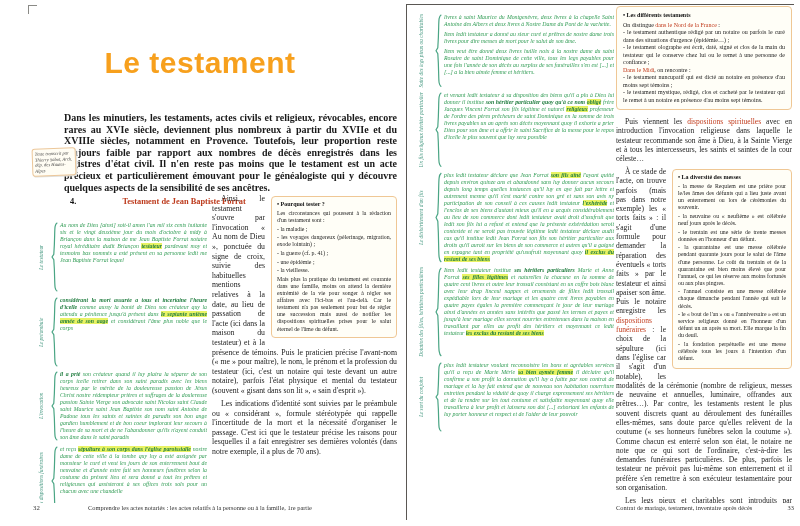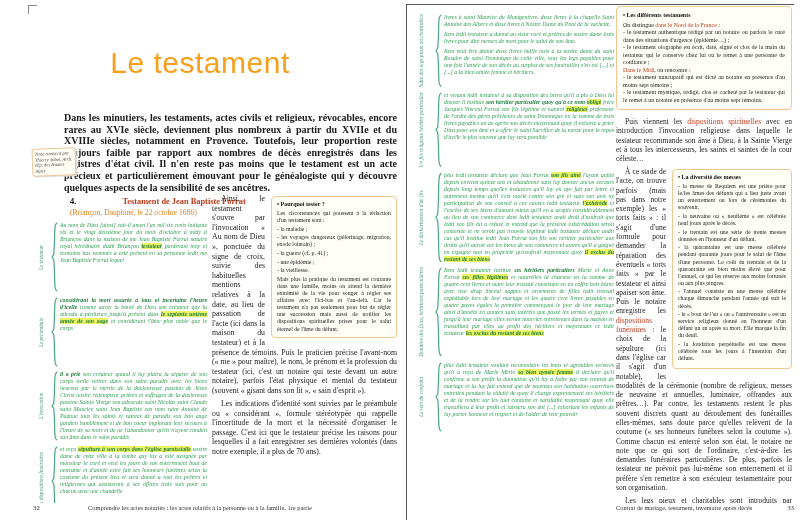--- a/index.html
+++ b/index.html
@@ -8,21 +8,21 @@
   .page{position:absolute;top:0;width:400px;height:526px;}
   #lp{left:0;} #rp{left:400px;}
 
   
   .lp-mark-h{position:absolute;left:28px;top:5px;width:9px;height:1px;background:#8a8a86;}
   .lp-mark-v{position:absolute;left:28px;top:5px;width:1px;height:9px;background:#8a8a86;}
   .rp-edgev{position:absolute;left:6px;top:4px;height:516px;width:1px;background:#5a5753;}
   .rp-edgeh{position:absolute;left:6px;top:4px;width:388px;height:1px;background:#5a5753;}
 
   .lp-title{position:absolute;left:0;top:46px;width:400px;text-align:center;
-    font-family:"Liberation Sans",sans-serif;font-weight:normal;font-size:30px;
+    font-family:"Liberation Sans",sans-serif;font-weight:bold;font-size:30px;
     color:#f7a01d;letter-spacing:.5px;}
   .lp-intro{position:absolute;left:64px;top:112px;width:333px;text-align:justify;
     font-weight:bold;font-size:10px;line-height:11.6px;color:#191919;}
 
   .lp-note{position:absolute;left:32px;top:148px;width:38px;padding:2px 2px;
     border:1px solid #ecc79a;border-radius:3px;background:#fffdf4;
     font-style:italic;font-size:4.6px;line-height:5.6px;color:#444;
     box-shadow:1px 1px 0 #e0e0dc;transform:rotate(-2deg);}
 
   .lp-sechead{position:absolute;left:70px;top:197px;width:200px;white-space:nowrap;
@@ -84,21 +84,20 @@
     <div class="lp-title">Le testament</div>
 
     <div class="lp-intro">Dans les minutiers, les testaments, actes civils et religieux, révocables, encore rares au XVIe siècle, deviennent plus nombreux à partir du XVIIe et du XVIIIe siècles, notamment en Provence. Toutefois, leur proportion reste toujours faible par rapport aux nombres de décès enregistrés dans les registres d'état civil. Il n'en reste pas moins que le testament est un acte précieux et particulièrement émouvant pour le généalogiste qui y découvre quelques aspects de la sensibilité de ses ancêtres.</div>
 
     <div class="lp-note">Texte transcrit par Thierry Sabot, Arch. dép. des Hautes-Alpes</div>
 
     <div class="lp-sechead">
       <span class="sec-num">4.</span>
       <span class="sec-title">Testament de Jean Baptiste Forrat</span>
     </div>
-    <div class="lp-secsub">(Briançon, Dauphiné, le 22 octobre 1686)</div>
 
     <div class="transcol lp-trans">
       <div class="trow">
         <div class="mlabel">Le testateur</div>
         <div class="brace">
             <svg viewBox="0 0 10 100" preserveAspectRatio="none">
               <path d="M9 1 C3.5 4 6.5 14 4 46 L1.5 50 L4 54 C6.5 86 3.5 96 9 99" fill="none" stroke="#4aa584" stroke-width="1.2" vector-effect="non-scaling-stroke"></path>
             </svg>
           </div>
         <div class="ttexts">

